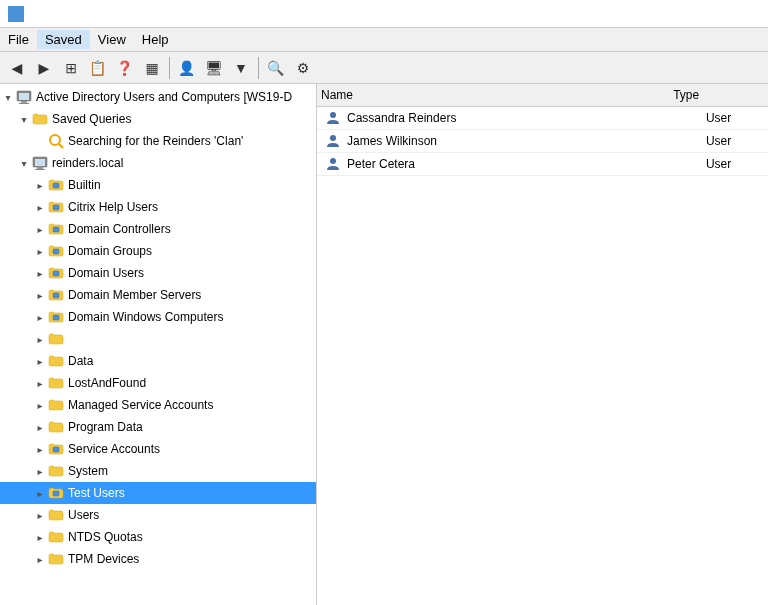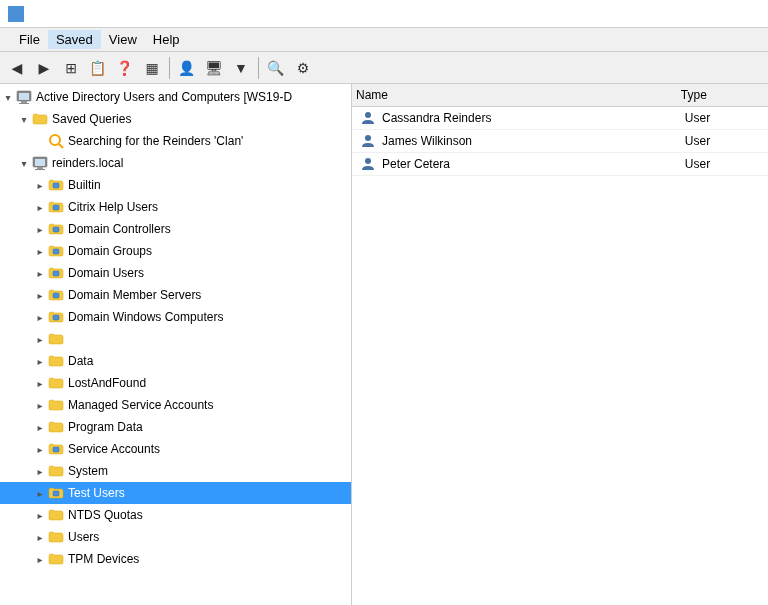--- a/index.html
+++ b/index.html
@@ -32,21 +32,21 @@
       font-size: 12px;
       color: #000;
     }
 
     .menu-bar {
       background: #f0f0f0;
       border-bottom: 1px solid #ccc;
       display: flex;
       align-items: center;
       height: 24px;
-      padding: 0 11px;
+      padding: 0 0;
     }
     .menu-item {
       padding: 2px 8px;
       cursor: pointer;
       font-size: 13px;
       color: #000;
     }
     .menu-item.active {
       background: #d0e4f7;
     }
@@ -79,21 +79,21 @@
       margin: 0 3px;
     }
 
     .main-content {
       display: flex;
       height: calc(605px - 28px - 24px - 32px);
       background: #fff;
     }
 
     .left-panel {
-      width: 352px;
+      width: 317px;
       border-right: 1px solid #ccc;
       overflow-y: auto;
       overflow-x: hidden;
       background: #fff;
     }
 
     .right-panel {
       flex: 1;
       overflow-y: auto;
       background: #fff;
@@ -165,20 +165,21 @@
       font-size: 12px;
       font-weight: normal;
       background: #f0f0f0;
       position: sticky;
       top: 0;
     }
     .detail-table td {
       padding: 3px 8px;
       font-size: 12px;
       border-bottom: 1px solid #f0f0f0;
+      text-align: center;
     }
 
     .user-icon-cell {
       display: flex;
       align-items: center;
       gap: 6px;
     }
 
     .user-icon {
       width: 16px;
@@ -458,32 +459,32 @@
         </div>
         <div class="tree-item">
           <span class="tree-indent"></span>
           <span class="tree-indent"></span>
           <span class="tree-expander collapsed"></span>
           <span class="tree-icon">
             <svg width="16" height="16" viewBox="0 0 16 16">
               <path d="M1 5 Q1 3 3 3 L5 3 L6 4 L13 4 Q15 4 15 6 L15 12 Q15 13 13 13 L3 13 Q1 13 1 12 Z" fill="#f5c842" stroke="#d4a800" stroke-width="0.5"></path>
             </svg>
           </span>
+          <span class="tree-label">Users</span>
+        </div>
+        <div class="tree-item">
+          <span class="tree-indent"></span>
+          <span class="tree-indent"></span>
+          <span class="tree-expander collapsed"></span>
+          <span class="tree-icon">
+            <svg width="16" height="16" viewBox="0 0 16 16">
+              <path d="M1 5 Q1 3 3 3 L5 3 L6 4 L13 4 Q15 4 15 6 L15 12 Q15 13 13 13 L3 13 Q1 13 1 12 Z" fill="#f5c842" stroke="#d4a800" stroke-width="0.5"></path>
+            </svg>
+          </span>
           <span class="tree-label">NTDS Quotas</span>
-        </div>
-        <div class="tree-item">
-          <span class="tree-indent"></span>
-          <span class="tree-indent"></span>
-          <span class="tree-expander collapsed"></span>
-          <span class="tree-icon">
-            <svg width="16" height="16" viewBox="0 0 16 16">
-              <path d="M1 5 Q1 3 3 3 L5 3 L6 4 L13 4 Q15 4 15 6 L15 12 Q15 13 13 13 L3 13 Q1 13 1 12 Z" fill="#f5c842" stroke="#d4a800" stroke-width="0.5"></path>
-            </svg>
-          </span>
-          <span class="tree-label">Users</span>
         </div>
         <div class="tree-item">
           <span class="tree-indent"></span>
           <span class="tree-indent"></span>
           <span class="tree-expander collapsed"></span>
           <span class="tree-icon">
             <svg width="16" height="16" viewBox="0 0 16 16">
               <path d="M1 5 Q1 3 3 3 L5 3 L6 4 L13 4 Q15 4 15 6 L15 12 Q15 13 13 13 L3 13 Q1 13 1 12 Z" fill="#f5c842" stroke="#d4a800" stroke-width="0.5"></path>
             </svg>
           </span>

